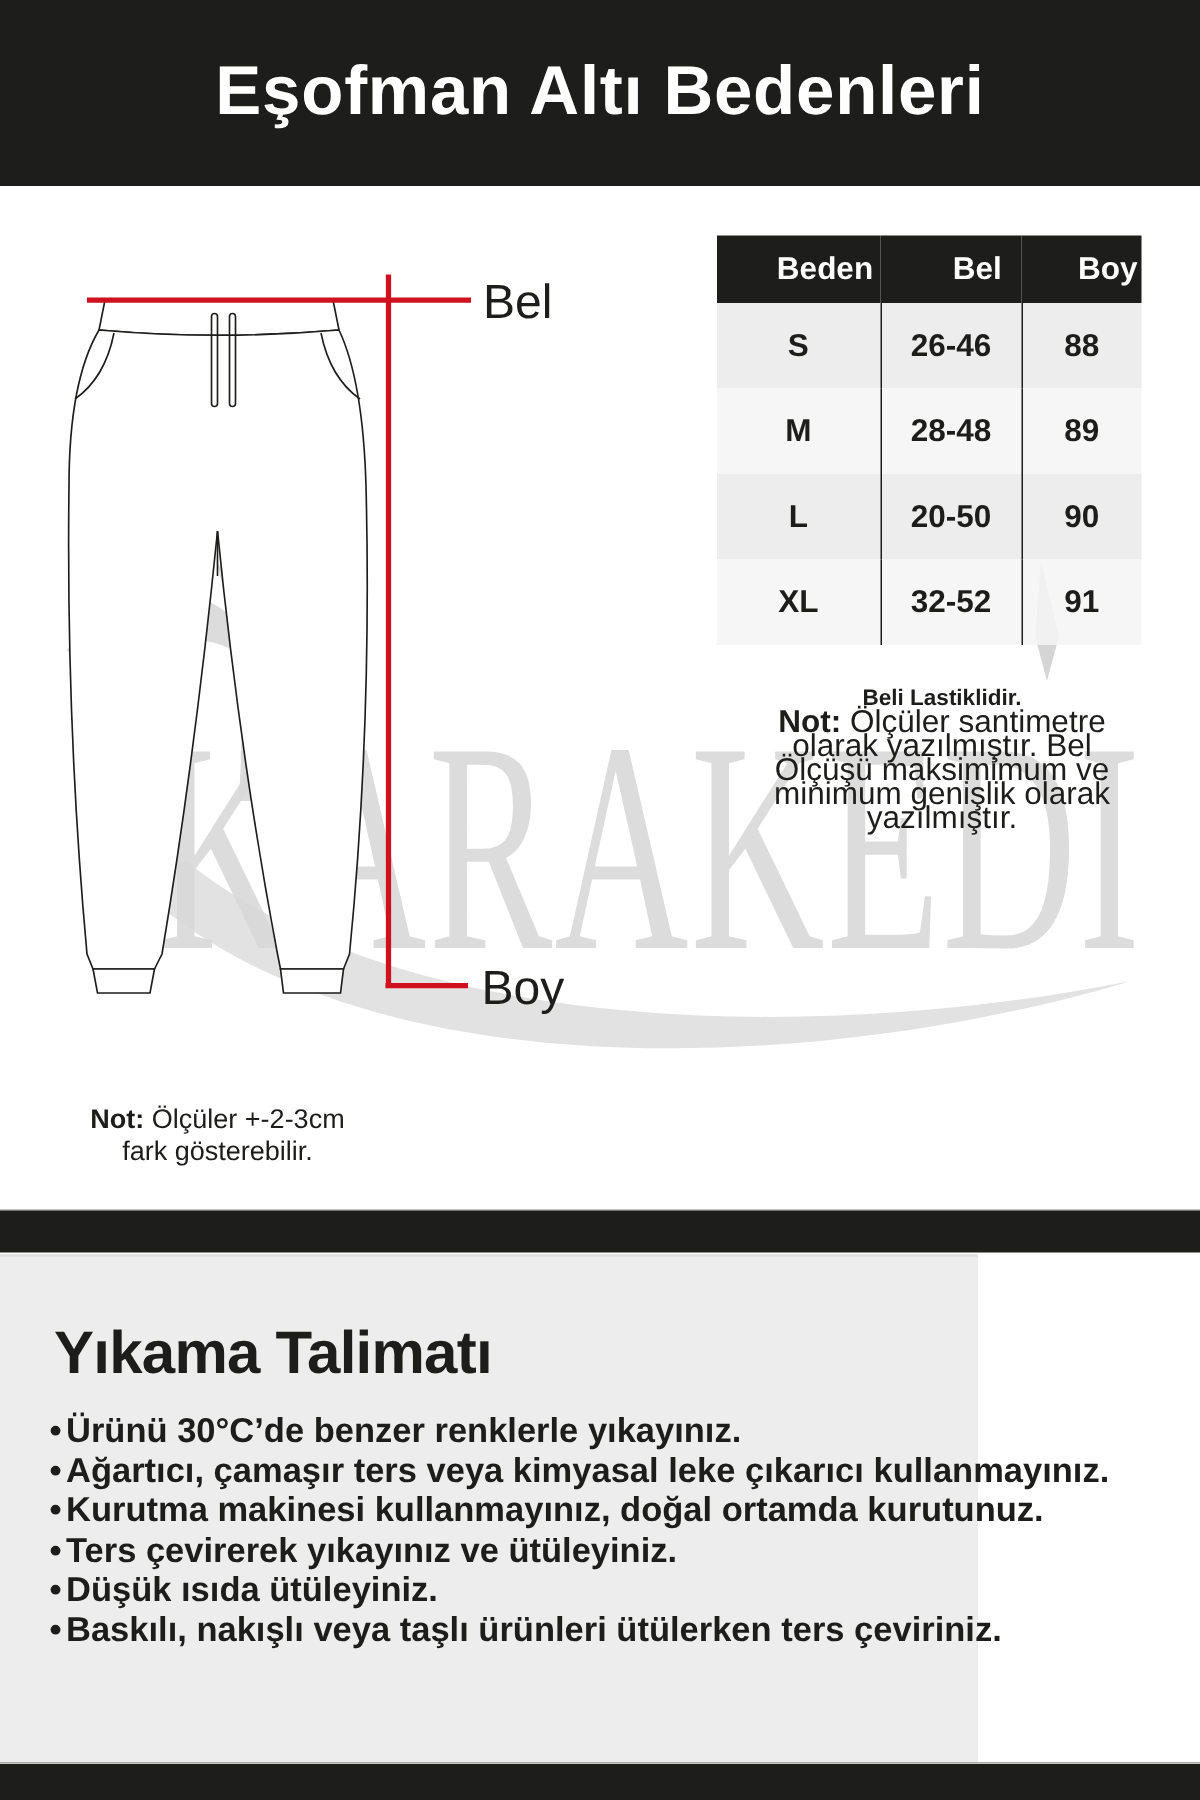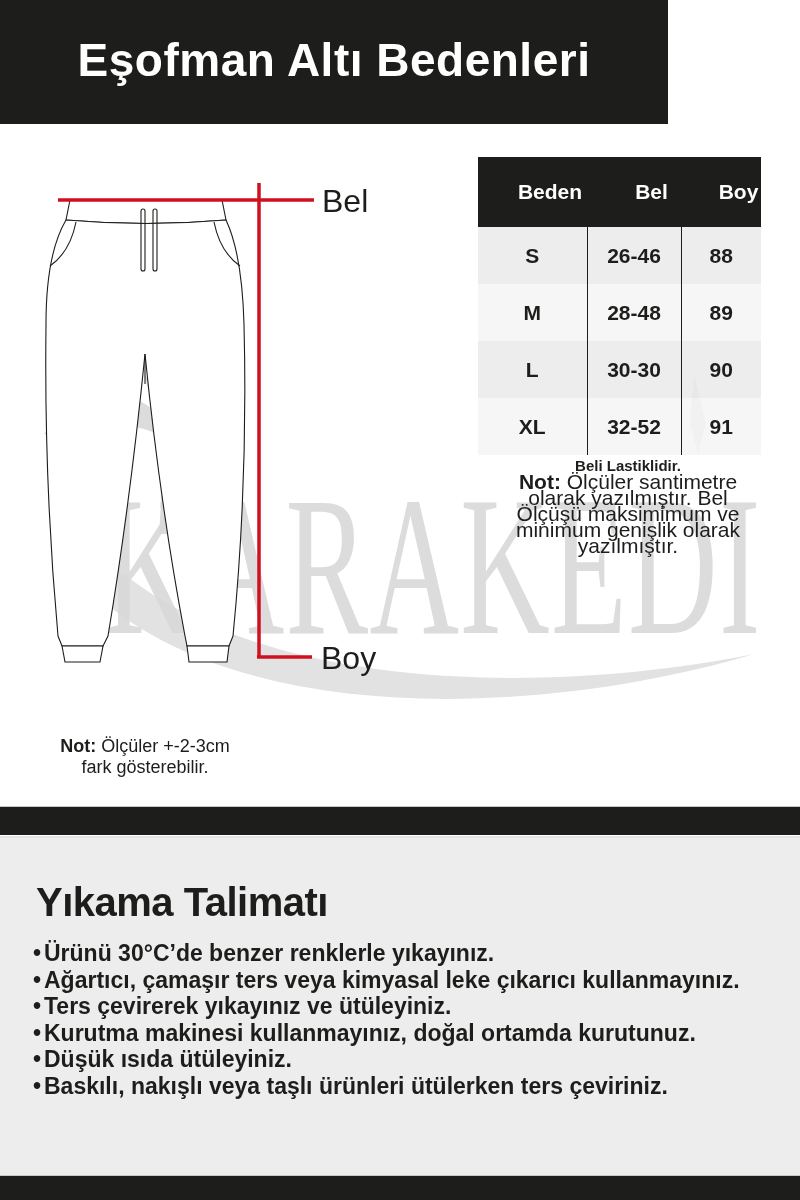--- a/index.html
+++ b/index.html
@@ -1,52 +1,52 @@
 <!DOCTYPE html>
 <html><head>
   <meta charset="utf-8">
   <style>
     * { box-sizing: border-box; margin: 0; padding: 0; }
     html, body { width: 800px; height: 1200px; background: #ffffff; overflow: hidden; }
     body { position: relative; font-family: "Liberation Sans", "DejaVu Sans", sans-serif; color: #1d1d1b; }
 
-    .header-bar { position: absolute; left: 0; top: 0; width: 668px; height: 124px; background: #1d1d1b; display: flex; align-items: center; justify-content: center; }
+    .header-bar { position: absolute; left: 0; top: 0; width: 800px; height: 124px; background: #1d1d1b; display: flex; align-items: center; justify-content: center; }
     .header-title { color: #ffffff; font-size: 46px; font-weight: bold; letter-spacing: 0.5px; margin-top: -4px; }
 
     .size-section { position: absolute; left: 0; top: 124px; width: 800px; height: 682px; background: #ffffff; overflow: hidden; }
 
     .watermark { position: absolute; left: 34px; top: 210px; width: 740px; height: 380px; }
     .watermark-text { position: absolute; left: 70px; top: 132px; font-family: "Liberation Serif", "DejaVu Serif", serif; font-size: 200px; letter-spacing: 2px; color: #d9d9d9; transform: scaleX(0.62); transform-origin: left top; white-space: nowrap; line-height: 1; opacity: 0.9; }
 
     .pants-diagram { position: absolute; left: 0; top: 0; width: 420px; height: 682px; }
 
     .measure-label { position: absolute; font-size: 32px; color: #1d1d1b; line-height: 1; }
     .label-bel { left: 322px; top: 61px; }
     .label-boy { left: 321px; top: 518px; }
 
     .size-table { position: absolute; left: 478px; top: 33px; width: 283px; border-collapse: collapse; }
-    .size-table th { background: #1d1d1b; color: #ffffff; height: 70px; font-size: 21px; font-weight: bold; text-align: center; padding-left: 35px; }
+    .size-table th { background: #1d1d1b; color: #ffffff; height: 45px; font-size: 21px; font-weight: bold; text-align: center; padding-left: 35px; }
     .size-table td { height: 57px; font-size: 21px; font-weight: bold; text-align: center; color: #1d1d1b; }
     .size-table tr.row-odd td { background: rgba(235,235,235,0.88); }
     .size-table tr.row-even td { background: rgba(245,245,245,0.88); }
     .size-table .col-beden { width: 109px; }
     .size-table .col-bel { width: 94px; border-left: 1.5px solid #1d1d1b; }
     .size-table .col-boy { width: 80px; border-left: 1.5px solid #1d1d1b; }
     .size-table th.col-bel, .size-table th.col-boy { border-left: none; }
 
     .table-notes { position: absolute; left: 478px; top: 333px; width: 300px; text-align: center; }
     .elastic-note { font-size: 15px; font-weight: bold; }
     .unit-note { font-size: 21px; line-height: 16px; padding: 0 20px; }
     .unit-note b { font-weight: bold; }
 
     .diff-note { position: absolute; left: 55px; top: 612px; width: 180px; text-align: center; font-size: 18px; line-height: 21px; }
 
     .divider-bar { position: absolute; left: 0; top: 806px; width: 800px; height: 29px; background: #1d1d1b; border-top: 1px solid #c8c8c8; }
 
-    .wash-section { position: absolute; left: 0; top: 836px; width: 800px; height: 339px; background: #ededed; border-top: 2px solid #e2e2e2; }
+    .wash-section { position: absolute; left: 0; top: 836px; width: 652px; height: 339px; background: #ededed; border-top: 2px solid #e2e2e2; }
     .wash-title { position: absolute; left: 36px; top: 42px; font-size: 40px; font-weight: bold; letter-spacing: -0.5px; }
     .wash-list { position: absolute; left: 33px; top: 102px; list-style: none; }
     .wash-item { font-size: 23px; font-weight: bold; line-height: 26.5px; white-space: nowrap; }
     .wash-item .bullet { display: inline-block; width: 11px; }
 
     .footer-bar { position: absolute; left: 0; top: 1175px; width: 800px; height: 25px; background: #1d1d1b; border-top: 1px solid #c8c8c8; }
   </style>
 </head>
 <body>
 
@@ -109,21 +109,21 @@
         <td class="col-bel">26-46</td>
         <td class="col-boy">88</td>
       </tr>
       <tr class="row-even">
         <td class="col-beden">M</td>
         <td class="col-bel">28-48</td>
         <td class="col-boy">89</td>
       </tr>
       <tr class="row-odd">
         <td class="col-beden">L</td>
-        <td class="col-bel">30-30</td>
+        <td class="col-bel">20-50</td>
         <td class="col-boy">90</td>
       </tr>
       <tr class="row-even">
         <td class="col-beden">XL</td>
         <td class="col-bel">32-52</td>
         <td class="col-boy">91</td>
       </tr>
     </tbody>
   </table>
 
@@ -135,20 +135,20 @@
   <p class="diff-note"><b>Not:</b><span> Ölçüler +-2-3cm fark gösterebilir.</span></p>
 </div>
 
 <div class="divider-bar"></div>
 
 <div class="wash-section">
   <h2 class="wash-title">Yıkama Talimatı</h2>
   <ul class="wash-list">
     <li class="wash-item"><span class="bullet">•</span><span>Ürünü 30°C’de benzer renklerle yıkayınız.</span></li>
     <li class="wash-item"><span class="bullet">•</span><span>Ağartıcı, çamaşır ters veya kimyasal leke çıkarıcı kullanmayınız.</span></li>
+    <li class="wash-item"><span class="bullet">•</span><span>Kurutma makinesi kullanmayınız, doğal ortamda kurutunuz.</span></li>
     <li class="wash-item"><span class="bullet">•</span><span>Ters çevirerek yıkayınız ve ütüleyiniz.</span></li>
-    <li class="wash-item"><span class="bullet">•</span><span>Kurutma makinesi kullanmayınız, doğal ortamda kurutunuz.</span></li>
     <li class="wash-item"><span class="bullet">•</span><span>Düşük ısıda ütüleyiniz.</span></li>
     <li class="wash-item"><span class="bullet">•</span><span>Baskılı, nakışlı veya taşlı ürünleri ütülerken ters çeviriniz.</span></li>
   </ul>
 </div>
 
 <div class="footer-bar"></div>
 
 </body></html>

